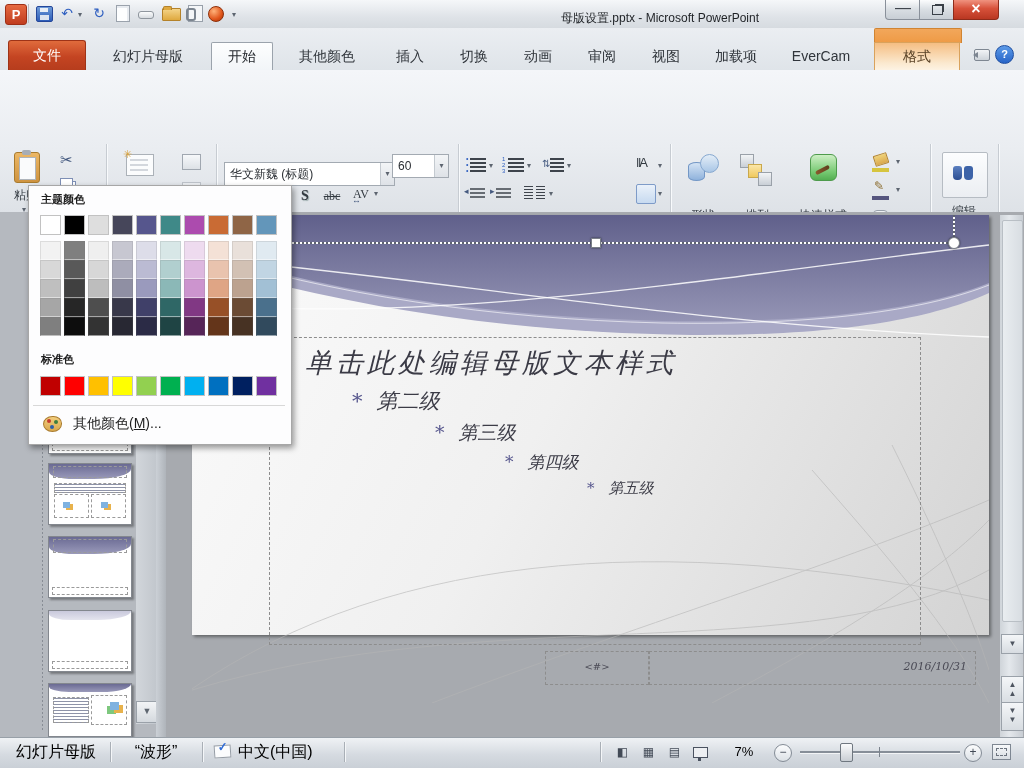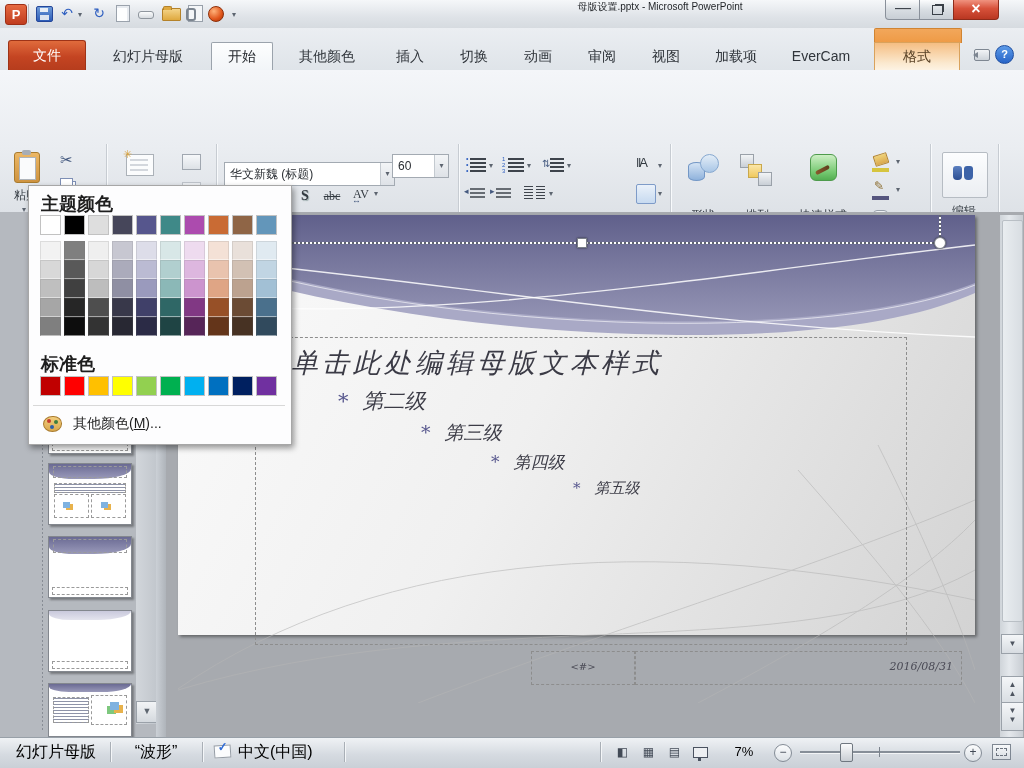--- a/index.html
+++ b/index.html
@@ -9,21 +9,21 @@
   .ab{position:absolute}
   .ants-h{height:2px;background:repeating-linear-gradient(90deg,#ffffff 0 2px,#5f6470 2px 4px)}
   .ants-v{width:2px;background:repeating-linear-gradient(0deg,#ffffff 0 2px,#5f6470 2px 4px)}
   .dash{border:1px dashed #8d8d8d}
   .dd{color:#5d6570;font-size:8px;line-height:8px}
   .seplight{width:1px;background:#C7CCD2;box-shadow:1px 0 0 #F8FAFC}
 
   
   .titlebar{left:0;top:0;width:1024px;height:28px;
     background:linear-gradient(#F5F7F9,#DFE3E8 60%,#D6DBE0);border-bottom:1px solid #BFC4CA}
-  .title-text{top:0;font-size:10px;color:#1f2226;white-space:nowrap}
+  .title-text{top:10px;font-size:12px;color:#1f2226;white-space:nowrap}
   .qat-btn{top:3px;width:22px;height:21px;text-align:center;line-height:21px;font-size:14px;color:#2F5FC0}
   .ppt-logo{top:4px;width:20px;height:19px;border-radius:3px;
     background:linear-gradient(#E66A41,#C03C1E);color:#fff;font-weight:bold;font-size:13px;
     text-align:center;line-height:19px;border:1px solid #9E2F16}
   .ico-floppy{top:6px;width:15px;height:14px;border-radius:2px;background:linear-gradient(#6E9BD8,#2D5CB8);border:1px solid #24479A}
   .ico-floppy::before{content:"";position:absolute;left:3px;top:1px;width:8px;height:4px;background:#E8EEF6}
   .ico-floppy::after{content:"";position:absolute;left:3px;bottom:1px;width:9px;height:5px;background:#DCE4F0}
   .ico-page{top:5px;width:12px;height:15px;background:#FDFEFF;border:1px solid #9AA2AC;box-shadow:inset -2px 2px 0 #E7EBF0}
   .ico-bar{top:11px;width:14px;height:6px;background:linear-gradient(#FBFCFD,#D7DBE0);border:1px solid #8F969E;border-radius:3px}
   .ico-folder{top:8px;width:17px;height:11px;background:linear-gradient(#F4D489,#DFA93F);border:1px solid #B4822A;border-radius:1px}
@@ -87,21 +87,21 @@
   .ico-bucket{width:12px;height:9px;background:linear-gradient(#F0D278,#D9A84E);border:1px solid #B4852F;transform:rotate(-18deg);border-radius:1px}
   .colorbar{height:4px}
   .ico-pencil{color:#8A6B2C;font-size:12px;line-height:12px}
   .ico-blob{width:13px;height:11px;border-radius:4px;background:linear-gradient(#F0F2F5,#BCC3CB);border:1px solid #98A0AA}
   .ico-binoc{width:9px;height:14px;background:linear-gradient(#5B7FC0,#2C4E92);border-radius:3px 3px 4px 4px;box-shadow:11px 0 0 #3D63A8}
   .btn-frame{border:1px solid #B6BCC3;border-radius:2px;background:linear-gradient(#FCFDFE,#EBEEF2)}
 
   
   .popup{left:28px;top:185px;width:262px;height:258px;background:#FDFDFE;border:1px solid #A7A7A7;
     box-shadow:2px 3px 6px rgba(0,0,0,.4);z-index:50}
-  .pop-title{font-size:18px;font-weight:bold;color:#1E1E1E}
+  .pop-title{font-size:11px;font-weight:bold;color:#1E1E1E}
   .swrow{display:grid;grid-template-columns:repeat(10,21px);column-gap:3px}
   .swatch{width:21px;height:20px;border:1px solid #C2C2C2;box-sizing:border-box;cursor:pointer}
   .variant{height:19px;border:1px solid rgba(120,120,120,.18);border-bottom:1px solid rgba(255,255,255,.5)}
   .ico-palette{width:17px;height:14px;border-radius:50% 45% 50% 50%;background:linear-gradient(#F2CE7E,#D9A84E);border:1px solid #A97B2E}
   .ico-palette::before{content:"";position:absolute;left:3px;top:2px;width:4px;height:4px;border-radius:50%;background:#C53B2F;
     box-shadow:7px 1px 0 #3E7F3E,3px 6px 0 #2D5FA8}
 
   
   .sidebar{left:0;top:212px;width:166px;height:525px;background:#B5B9BF}
   .thumb{left:48px;width:82px;height:60px;background:#fff;border:1px solid #83878E;box-shadow:1.5px 1.5px 2px rgba(0,0,0,.35)}
@@ -110,21 +110,21 @@
   .t-foot{position:absolute;left:3px;right:3px;bottom:2px;height:6px;border:1px dashed #9a9a9a}
   .t-box{position:absolute;border:1px dashed #9a9a9a}
   .t-lines{background:repeating-linear-gradient(#8E93A8 0 1px,transparent 1px 3px)}
   .sb-scroll{left:136px;top:212px;width:20px;height:512px;background:linear-gradient(90deg,#D2D6DB,#C2C7CD)}
   .sb-btn{width:20px;height:20px;background:linear-gradient(#F2F4F6,#D4D9DE);border:1px solid #9AA1A9;
     text-align:center;color:#5E6670;font-size:9px;line-height:18px}
   .splitter{left:156px;top:212px;width:10px;height:525px;background:linear-gradient(90deg,#CBD0D6,#AFB4BA)}
 
   
   .editor{left:166px;top:212px;width:858px;height:525px;background:#A7AAAF}
-  .slide{left:178px;top:215px;width:797px;height:420px;
+  .slide{left:192px;top:215px;width:797px;height:420px;
     background:linear-gradient(118deg,#FBFBFB 0%,#F0F0F0 45%,#DBDBDB 85%,#D3D3D3 100%);
     box-shadow:2px 2px 3px rgba(0,0,0,.4)}
   .slide-serif{font-family:"DejaVu Serif",serif;font-style:italic;color:#3B3B46}
   .lvl{display:flex;align-items:baseline;white-space:nowrap}
   .lvl .bul{color:#56568D;margin-right:14px;font-style:normal}
   .vscroll{left:1000px;top:215px;width:23px;height:522px;background:linear-gradient(90deg,#CFD4D9,#E4E8EC 40%,#C8CDD3)}
   .vs-btn{left:1001px;width:21px;background:linear-gradient(#F4F6F8,#D7DCE1);border:1px solid #9AA1A9;
     text-align:center;color:#4E5560;font-size:8px}
 
   
@@ -402,21 +402,21 @@
     </div>
     <div class="ab slide-serif lvl" style="left:395px;top:264px;font-size:15px">
       <span class="bul">*</span>
       <span>第五级</span>
     </div>
 
     <div class="ab dash" style="left:353px;top:436px;width:102px;height:32px">
       <span class="ab slide-serif" style="left:0;top:9px;width:100%;text-align:center;font-size:10px;color:#4A4A55">&lt;#&gt;</span>
     </div>
     <div class="ab dash" style="left:457px;top:436px;width:325px;height:32px">
-      <span class="ab slide-serif" style="right:8px;top:8px;font-size:11px;color:#4A4A55">2016/08/31</span>
+      <span class="ab slide-serif" style="right:8px;top:8px;font-size:11px;color:#4A4A55">2016/10/31</span>
     </div>
   </div>
 
   <div class="ab vscroll"></div>
   <div class="ab" style="left:1002px;top:220px;width:19px;height:400px;background:linear-gradient(90deg,#E9EDF0,#D8DDE2);border:1px solid #B9BFC5;border-radius:2px"></div>
   <div class="ab vs-btn" style="top:634px;height:18px;line-height:17px">▼</div>
   <div class="ab vs-btn" style="top:676px;height:24px;line-height:9px;padding-top:3px">▲<br>▲</div>
   <div class="ab vs-btn" style="top:702px;height:24px;line-height:9px;padding-top:3px">▼<br>▼</div>
 
   <div class="ab popup">

